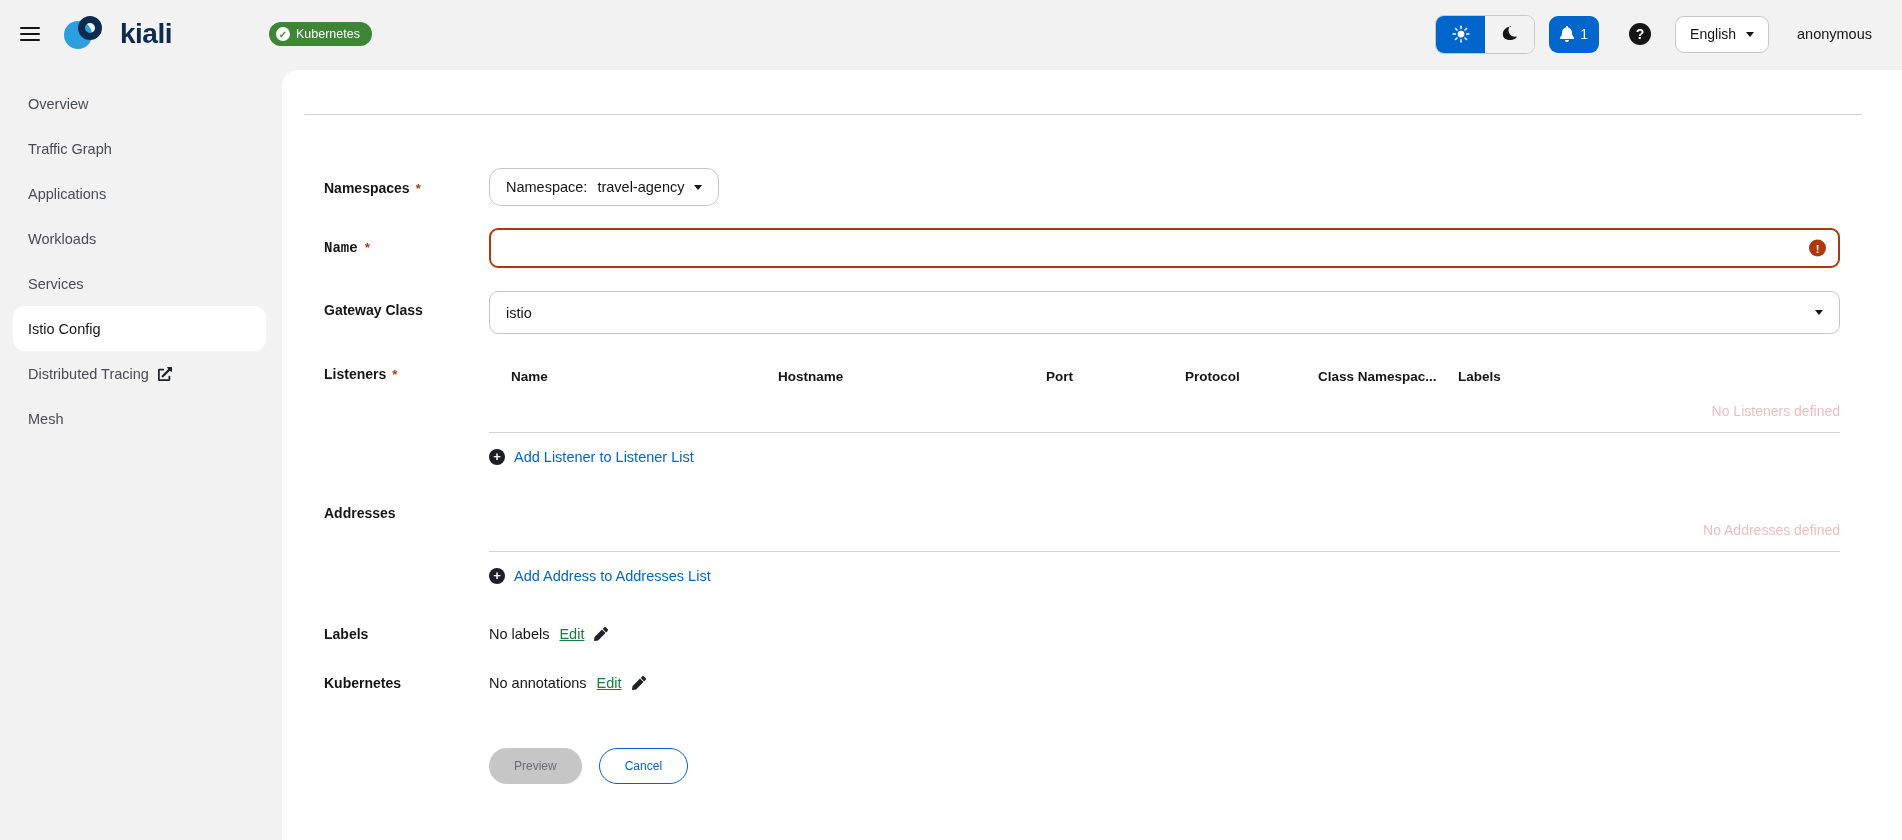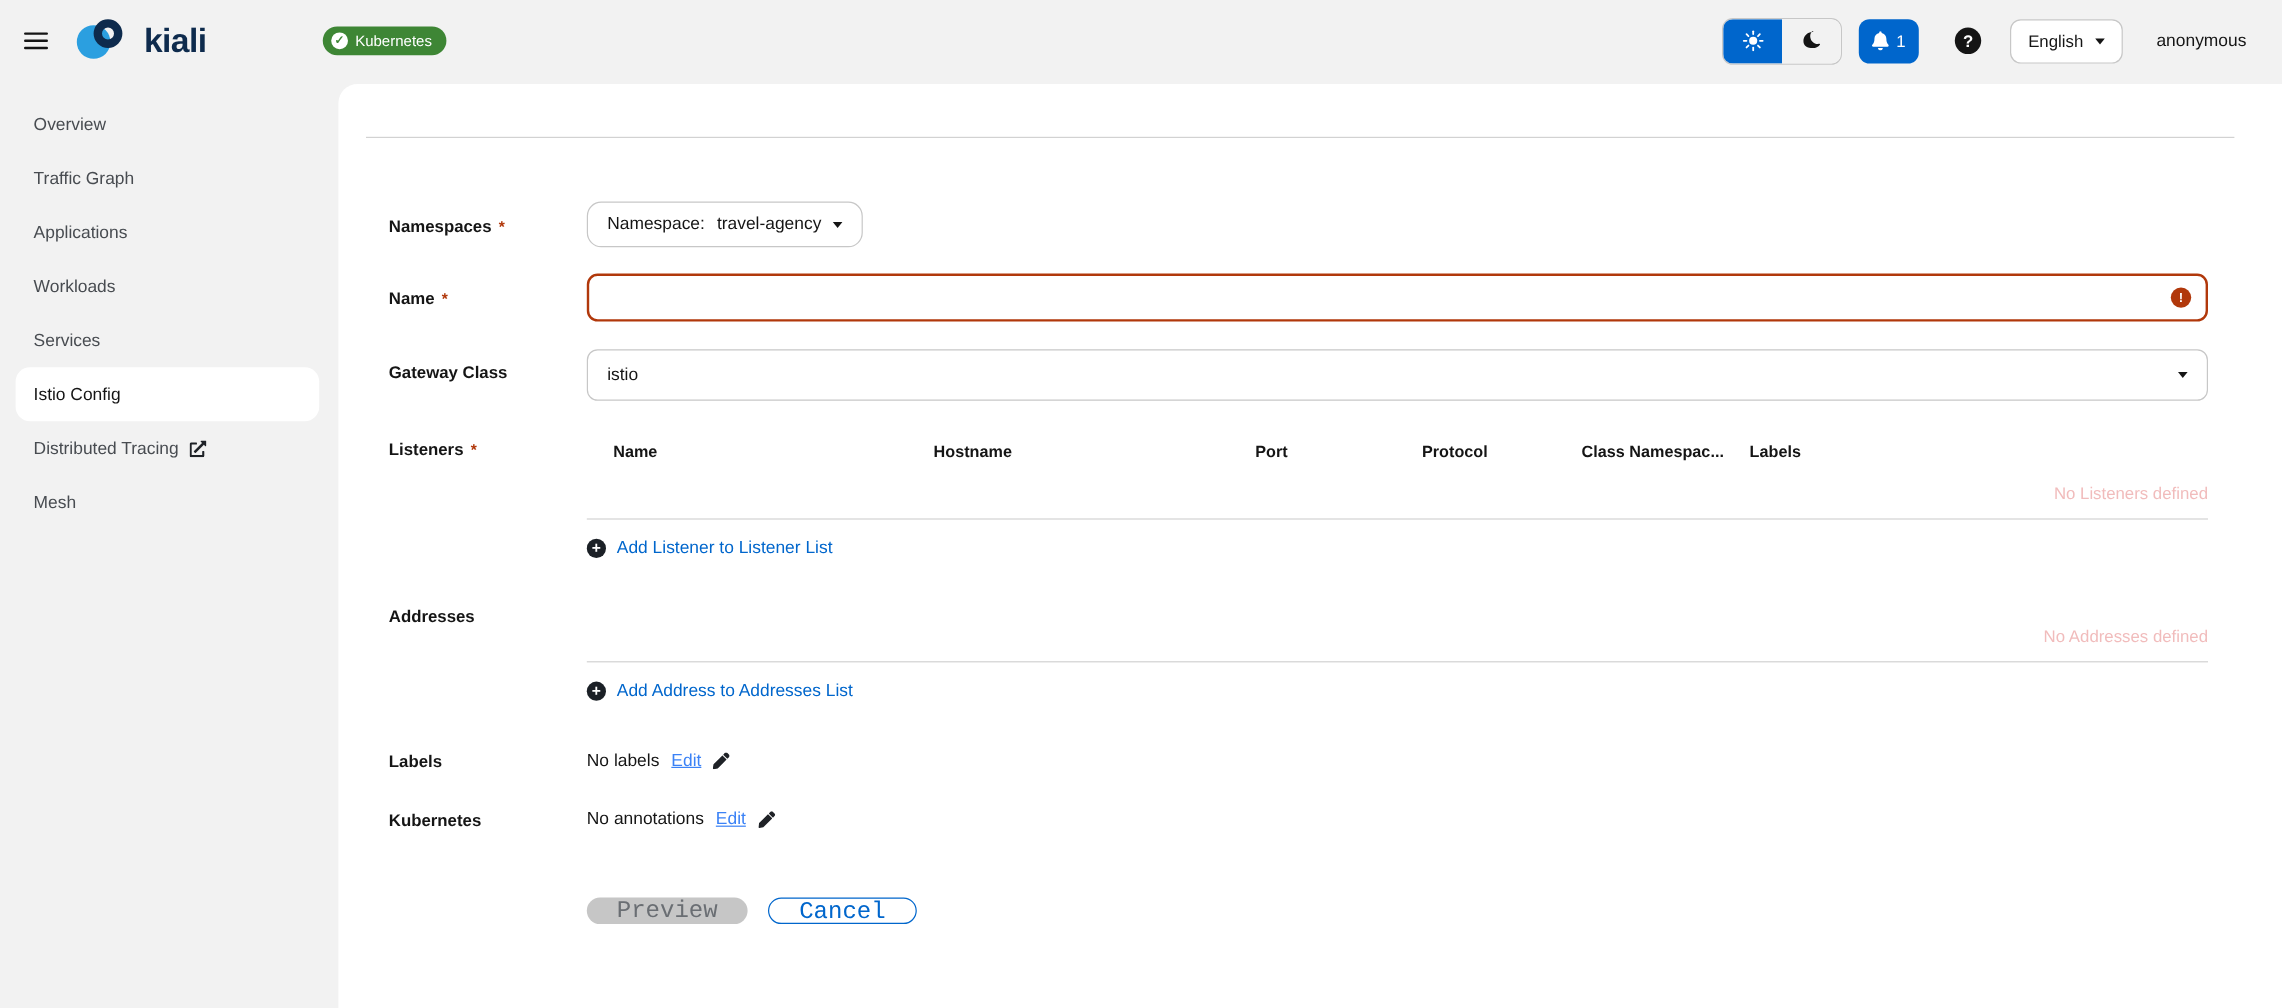--- a/index.html
+++ b/index.html
@@ -53,21 +53,21 @@
   .form-label { width:165px; flex:none; font-weight:700; font-size:14px; line-height:20px; }
   .form-label .req { color:#b1380b; margin-left:6px; font-size:13px; }
   .form-control { flex:1; min-width:0; }
   
   .row-ns { margin-bottom:22px; }
   .row-ns .form-label { padding-top:10px; }
   .menu-toggle { display:inline-flex; align-items:center; gap:10px; height:38px; padding:0 16px;
     border:1px solid #c7c7c7; border-radius:12px; background:#fff; font-size:14.5px; cursor:pointer; }
   
   .row-name { margin-bottom:23px; }
-  .row-name .form-label { padding-top:10px; }
+  .row-name .form-label { padding-top:10px;font-family:Liberation Mono, monospace; }
   .name-wrap { position:relative; }
   .name-input { width:100%; height:40px; border:2px solid #b1380b; border-radius:9px; padding:0 44px 0 14px;
     font-size:14.5px; font-family:inherit; outline:none; color:#151515; background:#fff; }
   .err-icon { position:absolute; right:14px; top:50%; transform:translateY(-50%); width:17px; height:17px;
     border-radius:50%; background:#b1380b; color:#fff; font-size:11px; font-weight:700;
     display:flex; align-items:center; justify-content:center; }
   
   .row-gw { margin-bottom:30px; }
   .row-gw .form-label { padding-top:9px; }
   .gw-select { height:43px; border:1px solid #c7c7c7; border-radius:9px; background:#fff; display:flex;
@@ -82,26 +82,26 @@
   .add-link { display:inline-flex; align-items:center; gap:9px; margin-top:14px; color:#0066cc;
     font-size:14.5px; cursor:pointer; line-height:20px; }
   .plus-icon { width:16px; height:16px; border-radius:50%; background:#1b2026; color:#fff; font-size:13px;
     font-weight:700; display:flex; align-items:center; justify-content:center; line-height:16px; }
   
   .row-addr { margin-bottom:38px; }
   .row-addr .empty-msg { margin-top:18px; }
   
   .row-meta { margin-bottom:29px; align-items:center; }
   .row-meta .form-control { display:flex; align-items:center; gap:10px; font-size:14.5px; }
-  .edit-link { color:#3b82f6; text-decoration:underline; cursor:pointer; display:inline-flex; align-items:center; gap:6px; }
+  .edit-link { color:#15803d; text-decoration:underline; cursor:pointer; display:inline-flex; align-items:center; gap:6px; }
   .row-meta:last-of-type { margin-bottom:0; }
   .row-annot { margin-bottom:0; }
   
   .actions { margin-top:55px; display:flex; gap:17px; padding-left:165px; }
-  .btn { height:22px; border-radius:20px; font-size:20px; font-family:Liberation Mono, monospace; padding:0 25px; cursor:pointer; }
+  .btn { height:36px; border-radius:20px; font-size:12px; font-family:Liberation Sans, sans-serif; padding:0 25px; cursor:pointer; }
   .btn-preview { background:#c6c6c6; color:#6a6e73; border:none; cursor:default; }
   .btn-cancel { background:#fff; color:#0066cc; border:1px solid #0066cc; }
   svg { display:block; }
 </style>
 </head>
 <body>
 
 <header class="masthead">
   <div class="hamburger">
       <span></span>

